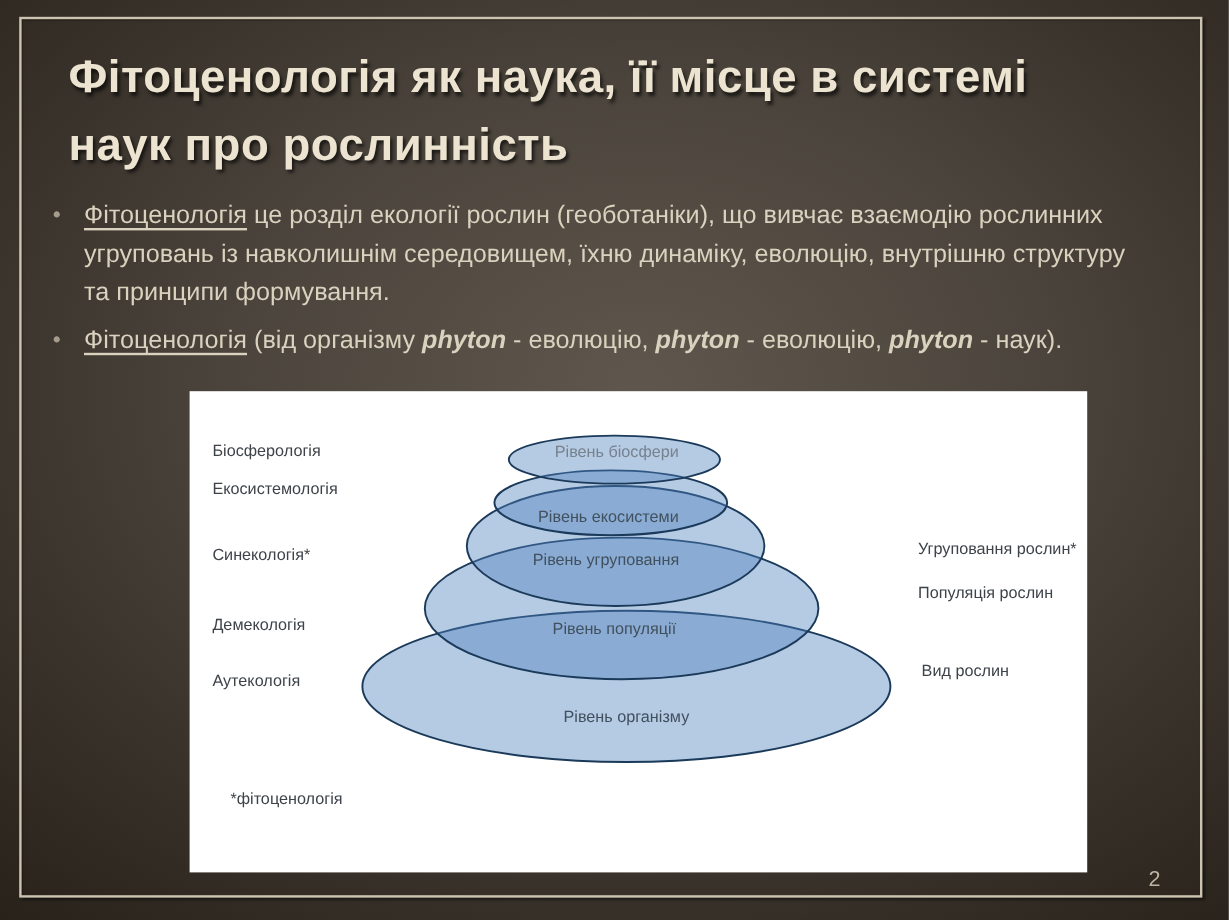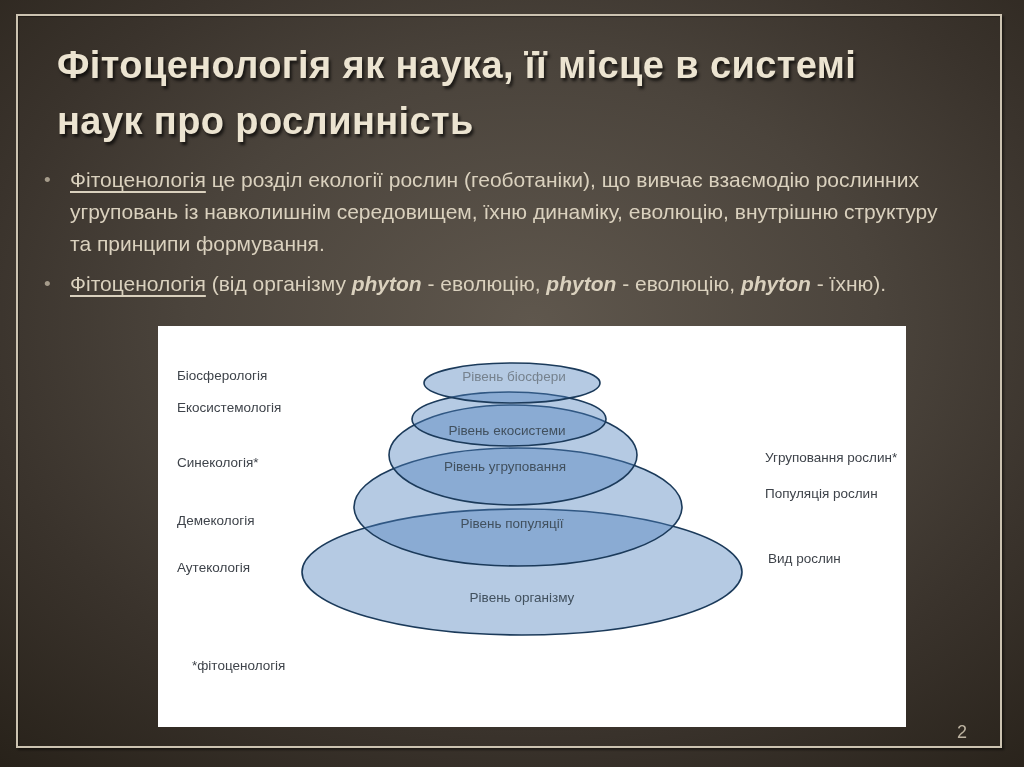--- a/index.html
+++ b/index.html
@@ -69,21 +69,21 @@
 
   <div class="bullets">
 
     <div class="bullet">
       <span class="marker">•</span>
       <p class="btext"><span class="lead">Фітоценологія</span><span> це розділ екології рослин (геоботаніки), що вивчає взаємодію рослинних угруповань із навколишнім середовищем, їхню динаміку, еволюцію, внутрішню структуру та принципи формування.</span></p>
     </div>
 
     <div class="bullet">
       <span class="marker">•</span>
-      <p class="btext"><span class="lead">Фітоценологія</span><span> (від організму </span><span class="bi">phyton</span><span> - еволюцію, </span><span class="bi">phyton</span><span> - еволюцію, </span><span class="bi">phyton</span><span> - їхню).</span></p>
+      <p class="btext"><span class="lead">Фітоценологія</span><span> (від організму </span><span class="bi">phyton</span><span> - еволюцію, </span><span class="bi">phyton</span><span> - еволюцію, </span><span class="bi">phyton</span><span> - наук).</span></p>
     </div>
 
   </div>
 
   <div class="panel">
     <svg width="748" height="401" viewBox="0 0 748 401">
 
       <ellipse class="ell" cx="364" cy="246" rx="220" ry="63"></ellipse>
       <ellipse class="ell" cx="360" cy="181" rx="164" ry="59"></ellipse>
       <ellipse class="ell" cx="355" cy="129" rx="124" ry="50"></ellipse>

